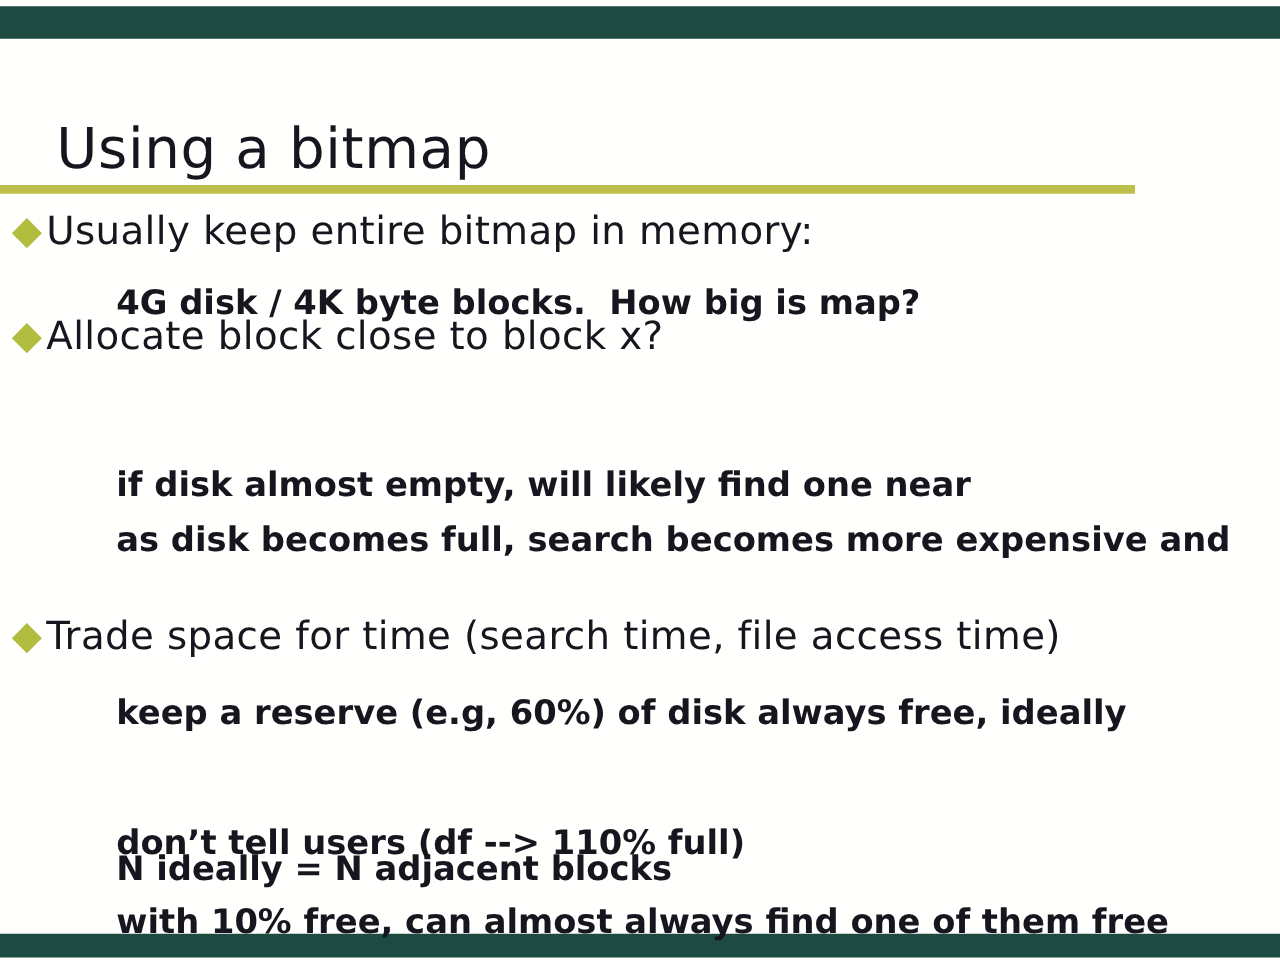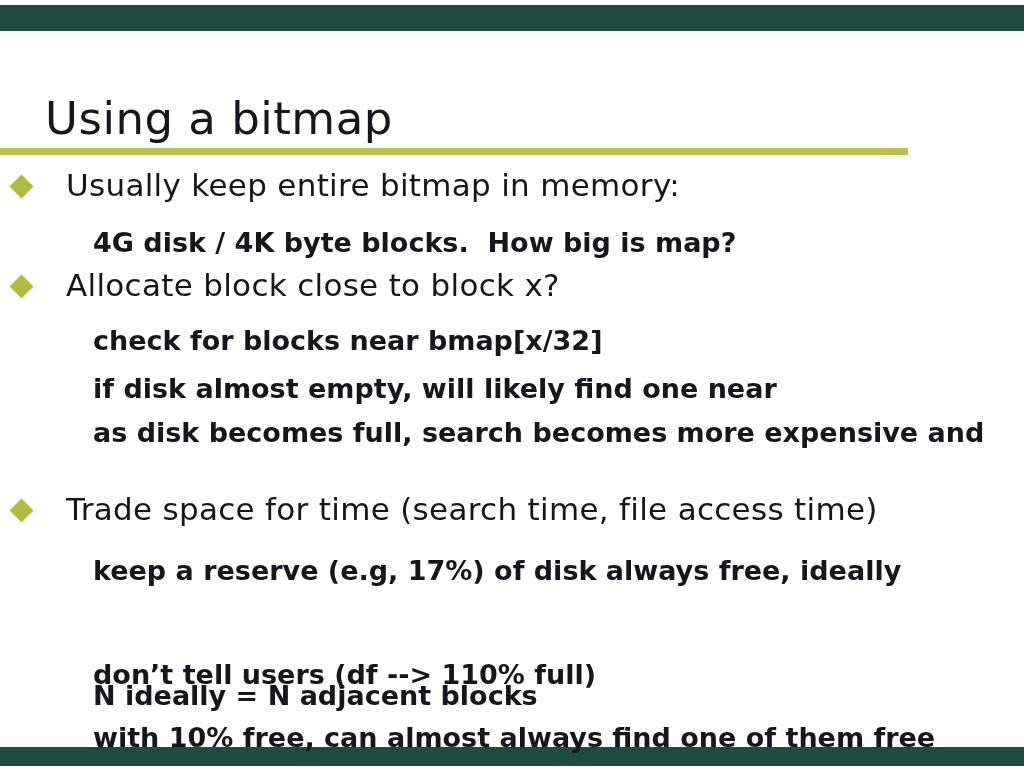--- a/index.html
+++ b/index.html
@@ -28,21 +28,21 @@
     color: var(--text, #15151f);
     white-space: pre;
   }
   .rule {
     position: absolute; left: 0; top: 148px;
     width: 908px; height: 7px;
     background: var(--rule, #bcc04b);
   }
   .l1 {
     position: absolute; left: 13px;
-    display: flex; gap: 36px; align-items: flex-start;
+    display: flex; gap: 7px; align-items: flex-start;
   }
   .diamond {
     flex: none;
     width: 17px; height: 17px;
     margin-top: 11px;
     background: var(--accent, #b2bc3e);
     transform: rotate(45deg);
   }
   .l1text {
     font-size: 31px; font-weight: normal;
@@ -68,30 +68,29 @@
 
   <h1 class="title">Using a bitmap</h1>
   <div class="rule"></div>
 
   <div class="l1" style="top:167px">
     <span class="diamond"></span>
     <span class="l1text">Usually keep entire bitmap in memory:</span>
   </div>
   <div class="l2" style="top:215px">4G disk / 4K byte blocks.  How big is map?</div>
 
-  <div class="l1" style="top:267px">
+  <div class="l1" style="top:251px">
     <span class="diamond"></span>
     <span class="l1text">Allocate block close to block x?</span>
   </div>
-  <div class="l2" style="top:313px">check for blocks near bmap[x/32]</div>
   <div class="l2" style="top:405px">as disk becomes full, search becomes more expensive and</div>
   <div class="l2" style="top:361px">if disk almost empty, will likely find one near</div>
 
   <div class="l1" style="top:491px">
     <span class="diamond"></span>
     <span class="l1text">Trade space for time (search time, file access time)</span>
   </div>
-  <div class="l2" style="top:543px">keep a reserve (e.g, 17%) of disk always free, ideally</div>
+  <div class="l2" style="top:543px">keep a reserve (e.g, 60%) of disk always free, ideally</div>
   <div class="l2" style="top:647px">don’t tell users (df --&gt; 110% full)</div>
   <div class="l2" style="top:668px">N ideally = N adjacent blocks</div>
   <div class="l2" style="top:710px">with 10% free, can almost always find one of them free</div>
 
 </div>
 
 </body></html>

